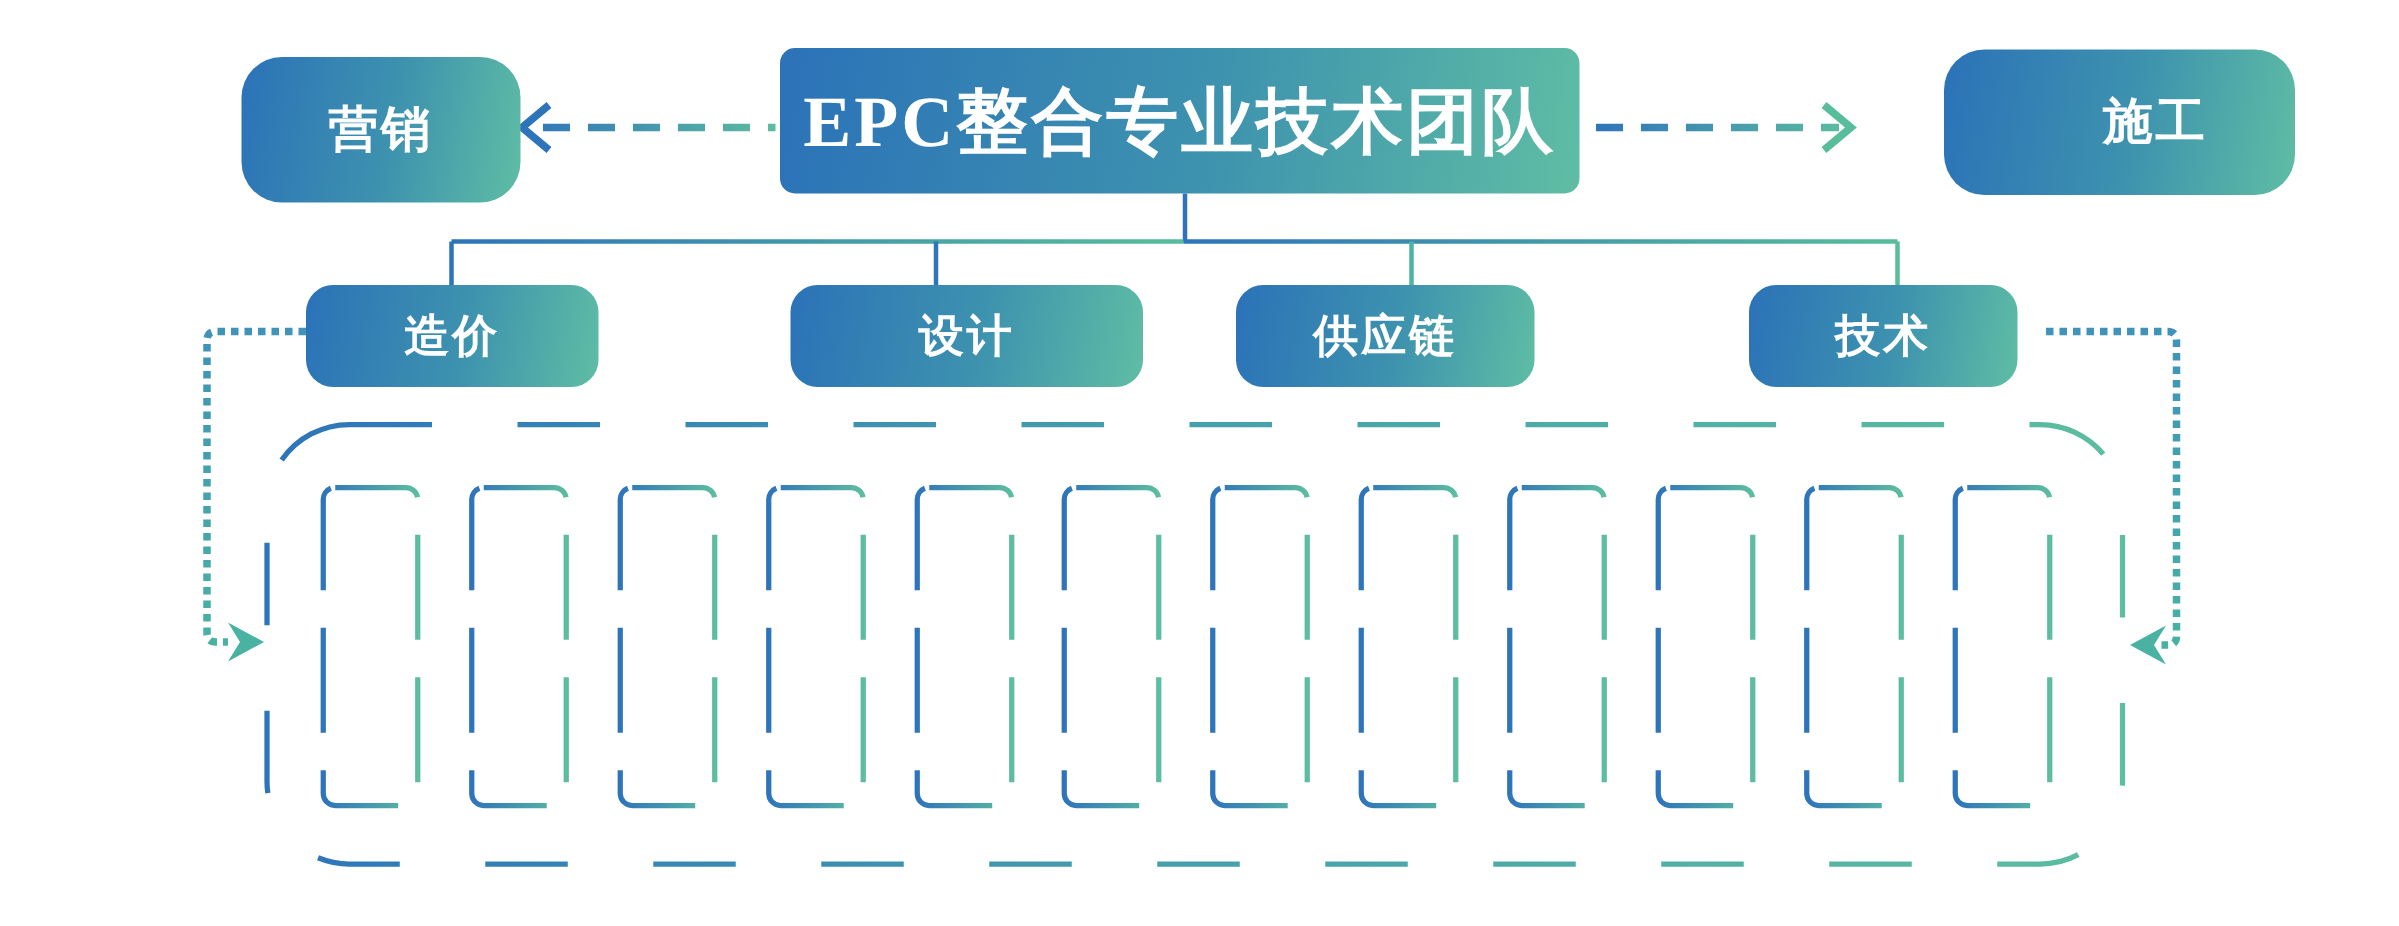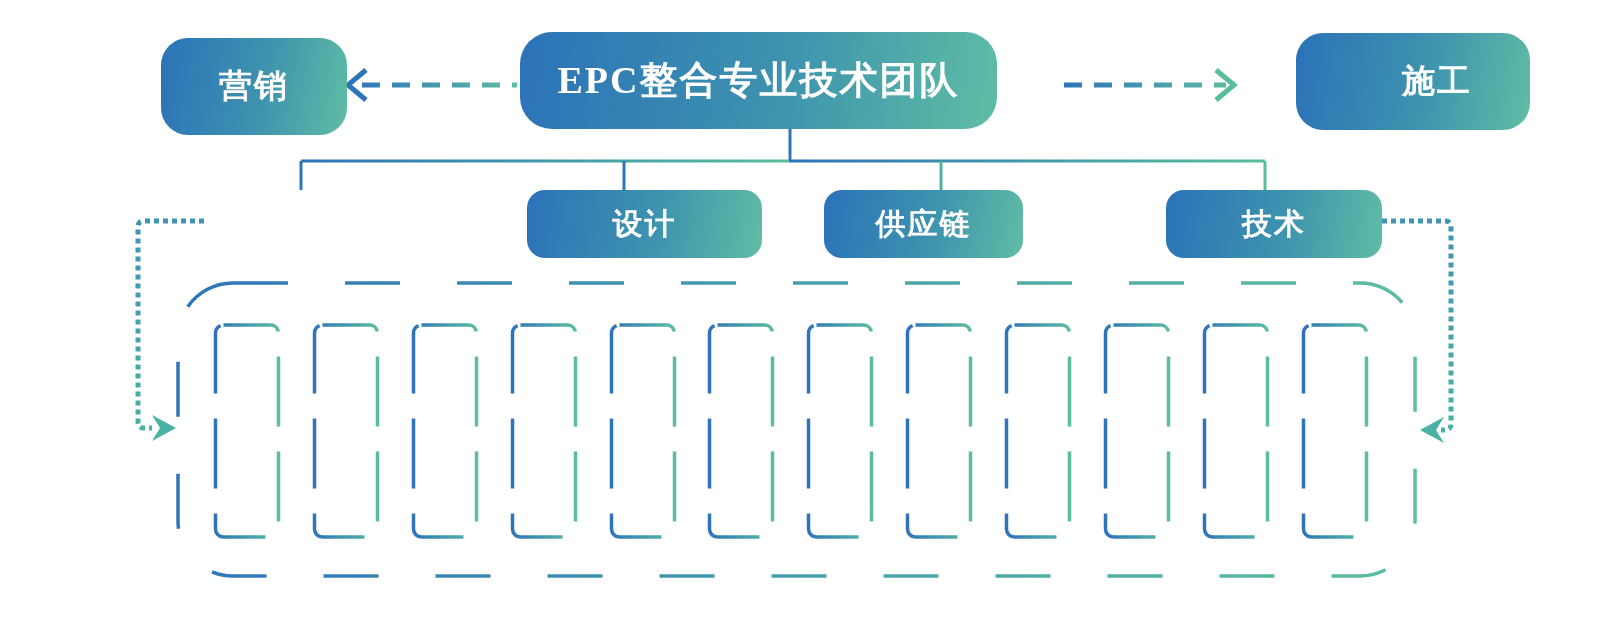--- a/index.html
+++ b/index.html
@@ -2,21 +2,21 @@
 <html><head>
 <meta charset="utf-8">
 <style>
   html,body{margin:0;padding:0;background:#ffffff;}
   .stage{position:relative;width:1599px;height:617px;background:#ffffff;overflow:hidden;
          font-family:"Liberation Serif","DejaVu Serif",serif;}
   svg.wires{position:absolute;left:0;top:0;width:1599px;height:617px;}
   .node{position:absolute;display:flex;align-items:center;justify-content:center;
         color:#ffffff;font-weight:bold;letter-spacing:2px;
         background:linear-gradient(100deg,#2b72b8 0%,#3e93ae 55%,#5fbda4 100%);}
-  .node.root{left:520px;top:32px;width:477px;height:97px;border-radius:32px;font-size:38px;}
+  .node.root{left:520px;top:32px;width:533px;height:97px;border-radius:10px;font-size:48px;}
   .node.side{height:97px;width:186px;border-radius:27px;font-size:33px;}
   .node.side.l{left:161px;top:38px;}
   .node.side.r{left:1296px;top:33px;padding-left:48px;}
   .node.mid{top:190px;height:68px;border-radius:18px;font-size:30px;}
   .vlabel{position:absolute;top:325px;height:212px;width:44px;
           display:flex;align-items:center;justify-content:center;}
   .vlabel span{writing-mode:vertical-rl;text-orientation:upright;
           font-size:27px;font-weight:bold;line-height:1.05;letter-spacing:2px;
           color:#45a49a;}
   @supports ((-webkit-background-clip:text) or (background-clip:text)){
@@ -100,23 +100,24 @@
       <rect x="1105.5" y="325" width="63" height="212" rx="8" stroke="url(#gBox)"></rect>
       <rect x="1204.5" y="325" width="63" height="212" rx="8" stroke="url(#gBox)"></rect>
       <rect x="1303.5" y="325" width="63" height="212" rx="8" stroke="url(#gBox)"></rect>
     </g>
   </svg>
 
   <div class="node root">EPC整合专业技术团队</div>
   <div class="node side l">营销</div>
   <div class="node side r">施工</div>
 
+  <div class="node mid" style="left:204px;width:195px">造价</div>
   <div class="node mid" style="left:527px;width:235px">设计</div>
   <div class="node mid" style="left:824px;width:199px">供应链</div>
-  <div class="node mid" style="left:1166px;width:216px">技术</div>
+  <div class="node mid" style="left:1166px;width:179px">技术</div>
 
   <div class="vlabel" style="left:225px">
       <span>全专业设计</span>
     </div>
   <div class="vlabel" style="left:324px">
       <span>建筑设计与规划</span>
     </div>
   <div class="vlabel" style="left:423px">
       <span>土建</span>
     </div>

